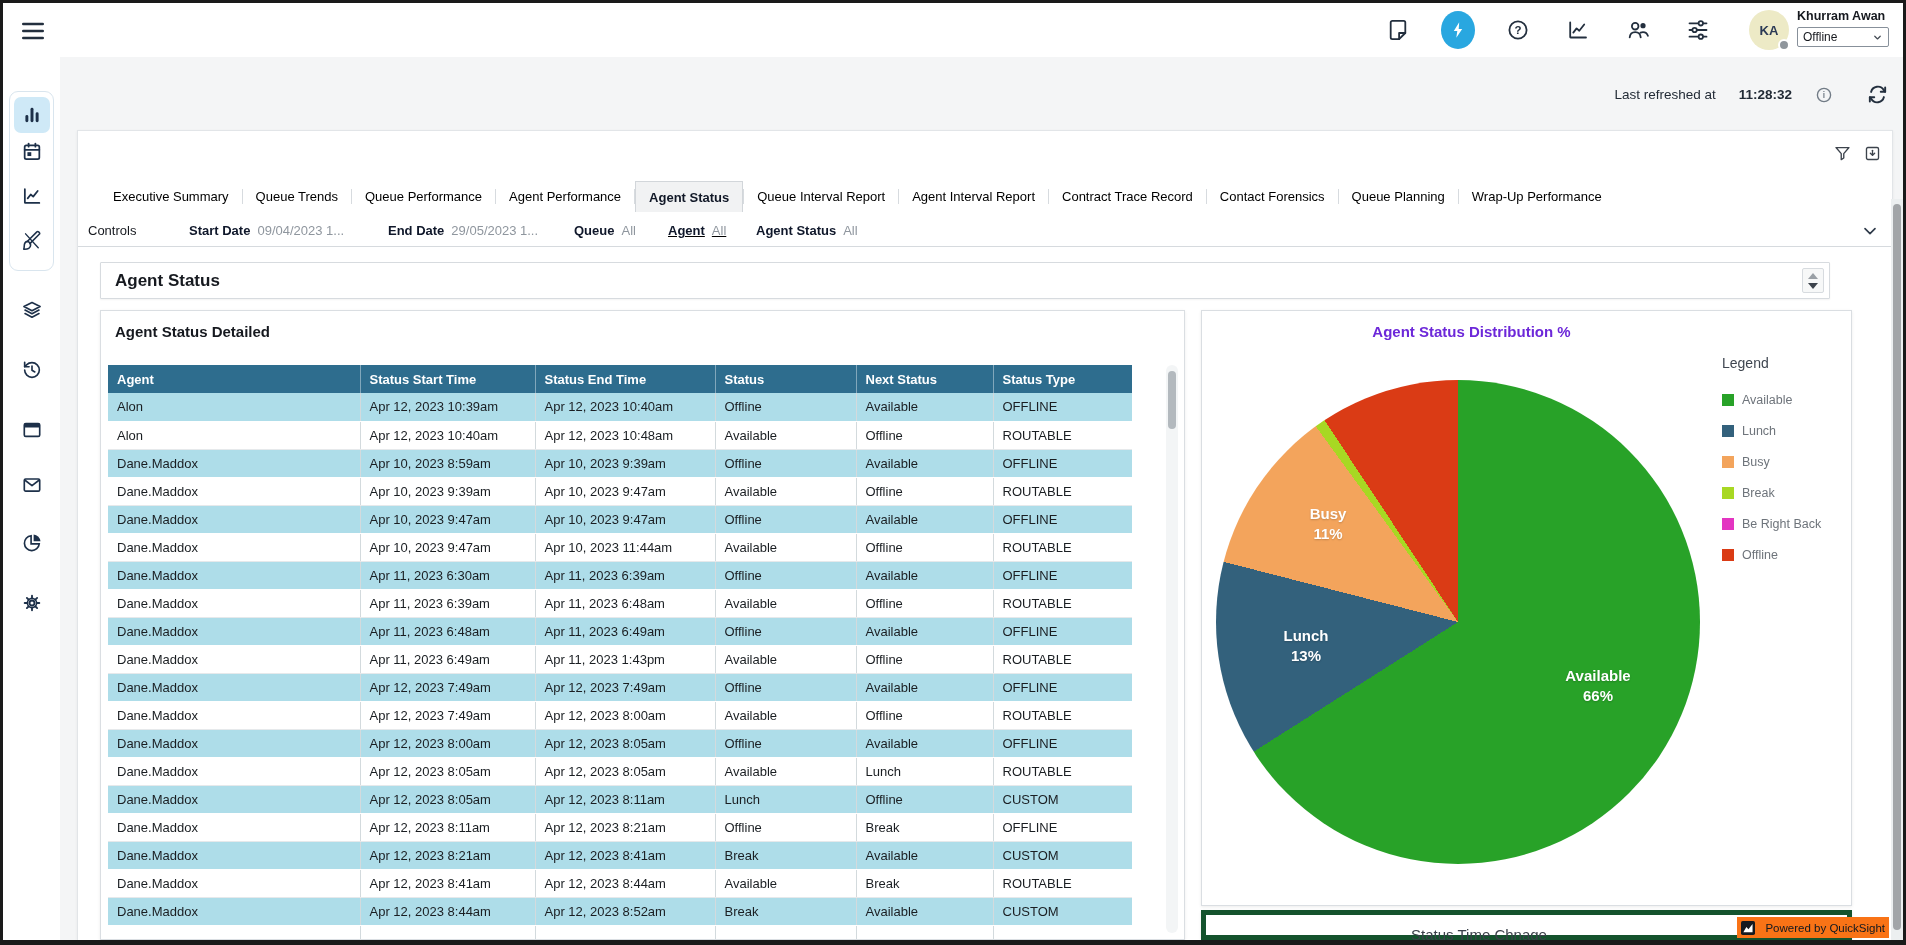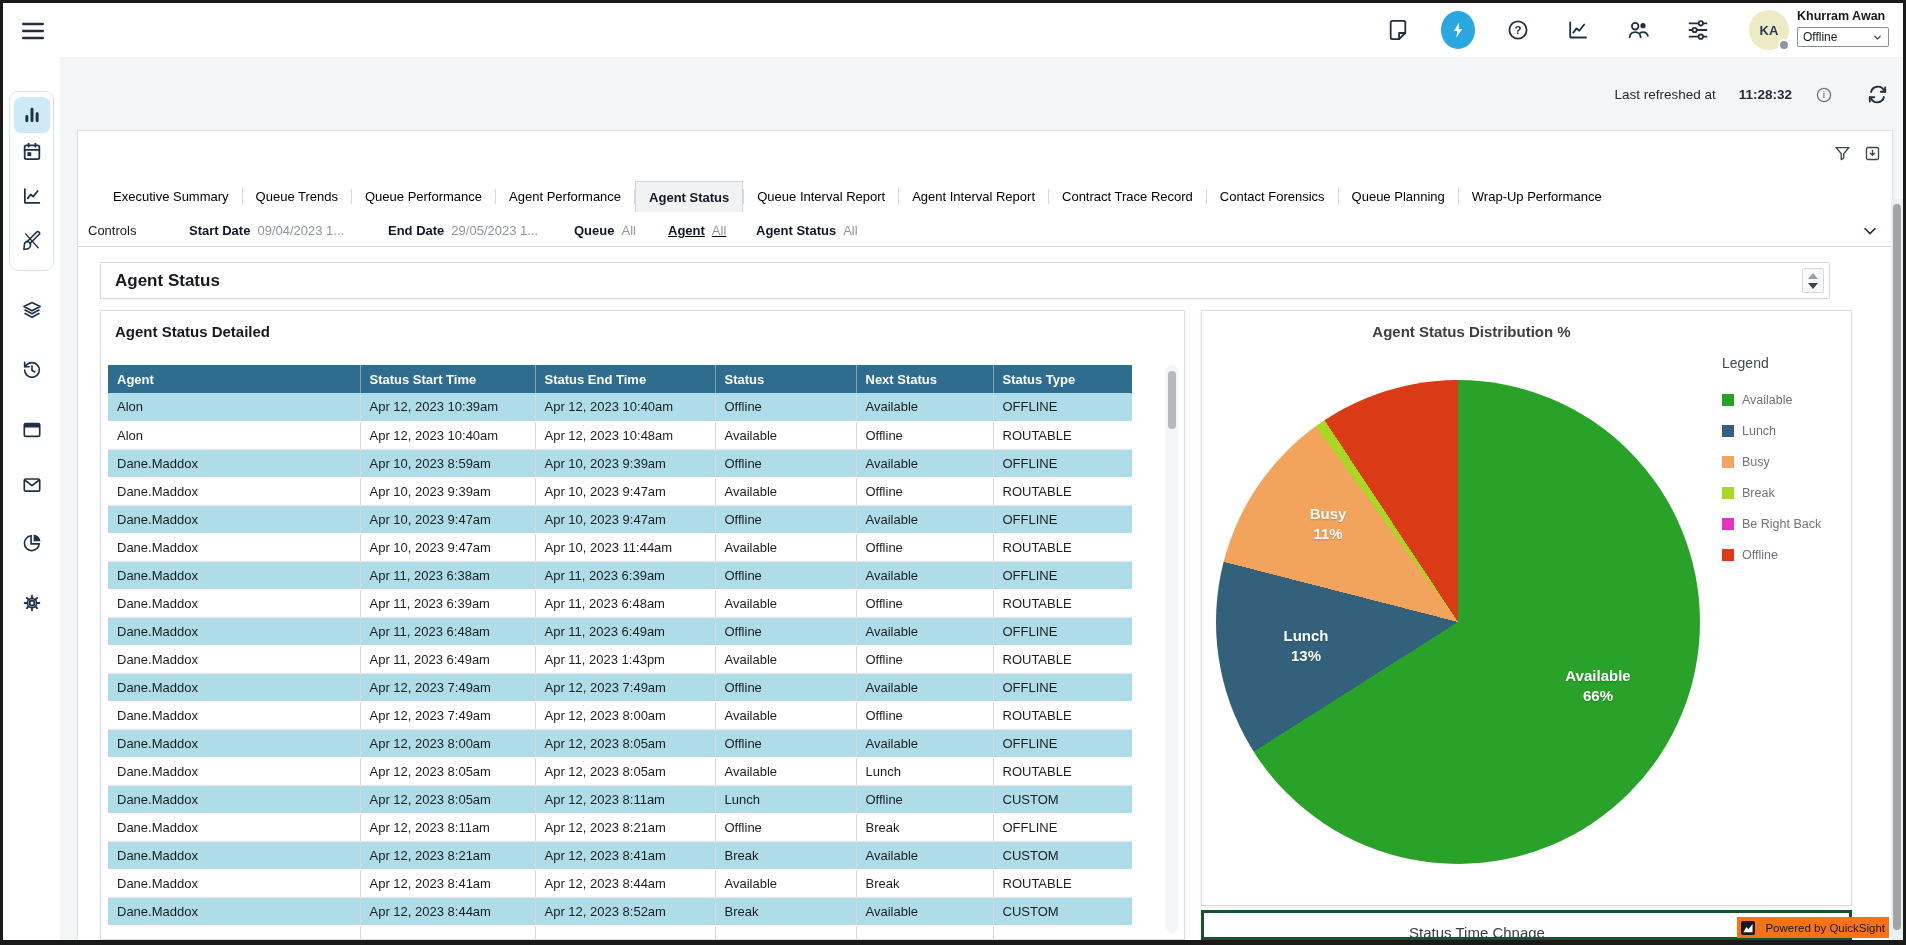--- a/index.html
+++ b/index.html
@@ -70,31 +70,31 @@
   table.status th:nth-child(2), table.status td:nth-child(2) { width: 175px; }
   table.status th:nth-child(3), table.status td:nth-child(3) { width: 180px; }
   table.status th:nth-child(4), table.status td:nth-child(4) { width: 141px; }
   table.status th:nth-child(5), table.status td:nth-child(5) { width: 137px; }
   table.status th:nth-child(6), table.status td:nth-child(6) { width: 139px; }
   .table-scrollbar { position: absolute; right: 6px; top: 54px; bottom: 6px; width: 12px; background: #f3f5f6; border-radius: 6px; }
   .table-scrollbar .thumb { position: absolute; left: 2px; top: 6px; width: 8px; height: 58px; background: #b3b9be; border-radius: 5px; cursor: grab; }
 
   
   .pie-card { position: absolute; left: 1101px; top: 0; width: 651px; height: 596px; background: #fff; border: 1px solid #dadee2; box-shadow: 0 1px 3px rgba(0,0,0,.08); overflow: hidden; }
-  .pie-title { position: absolute; left: 0; right: 110px; top: 12px; text-align: center; font-size: 15px; font-weight: bold; color: #404040; }
+  .pie-title { position: absolute; left: 0; right: 110px; top: 12px; text-align: center; font-size: 15px; font-weight: bold; color: #6d28d9; }
   .pie { position: absolute; left: 14px; top: 69px; width: 484px; height: 484px; border-radius: 50%; cursor: pointer; }
   .pie-label { position: absolute; transform: translate(-50%,-50%); text-align: center; color: #fff; font-weight: bold; font-size: 15px; line-height: 1.35; text-shadow: 0 1px 2px rgba(0,0,0,.2); pointer-events: none; }
   .legend { position: absolute; left: 520px; top: 44px; }
   .legend-title { font-size: 14px; color: #3f4650; margin-bottom: 22px; }
   .legend-items { display: flex; flex-direction: column; gap: 17px; }
   .legend-item { display: flex; align-items: center; gap: 8px; font-size: 12.5px; color: #6e747b; cursor: pointer; white-space: nowrap; }
   .swatch { width: 12px; height: 12px; display: inline-block; flex: 0 0 12px; }
 
   
-  .next-card { position: absolute; left: 1101px; top: 600px; bottom: 0; width: 651px; background: #fff; border: 3px solid #14532d; box-shadow: 0 1px 3px rgba(0,0,0,.08); }
+  .next-card { position: absolute; left: 1101px; top: 600px; bottom: 0; width: 651px; background: #fff; border: 5px solid #14532d; box-shadow: 0 1px 3px rgba(0,0,0,.08); }
   .next-title { position: absolute; left: 273px; top: 11px; transform: translateX(-50%); font-size: 15px; color: #3a4049; white-space: nowrap; }
 
   .qs-badge { position: absolute; right: 14px; bottom: 2px; height: 21px; display: flex; align-items: center; gap: 10px; background: #f97316; padding: 0 4px; cursor: pointer; }
   .qs-badge span { font-size: 11.5px; color: #101820; }
 
   .page-scrollbar { position: absolute; right: 0; top: 196px; bottom: 0; width: 12px; background: #eceff0; }
   .page-scrollbar .thumb { position: absolute; left: 2px; right: 2px; top: 5px; bottom: 10px; background: #a2a5a8; border-radius: 4px; cursor: grab; }
 
   svg { display: block; }
 </style>
@@ -398,21 +398,21 @@
               <tr>
                 <td>Dane.Maddox</td>
                 <td>Apr 10, 2023 9:47am</td>
                 <td>Apr 10, 2023 11:44am</td>
                 <td>Available</td>
                 <td>Offline</td>
                 <td>ROUTABLE</td>
               </tr>
               <tr>
                 <td>Dane.Maddox</td>
-                <td>Apr 11, 2023 6:38am</td>
+                <td>Apr 11, 2023 6:30am</td>
                 <td>Apr 11, 2023 6:39am</td>
                 <td>Offline</td>
                 <td>Available</td>
                 <td>OFFLINE</td>
               </tr>
               <tr>
                 <td>Dane.Maddox</td>
                 <td>Apr 11, 2023 6:39am</td>
                 <td>Apr 11, 2023 6:48am</td>
                 <td>Available</td>

